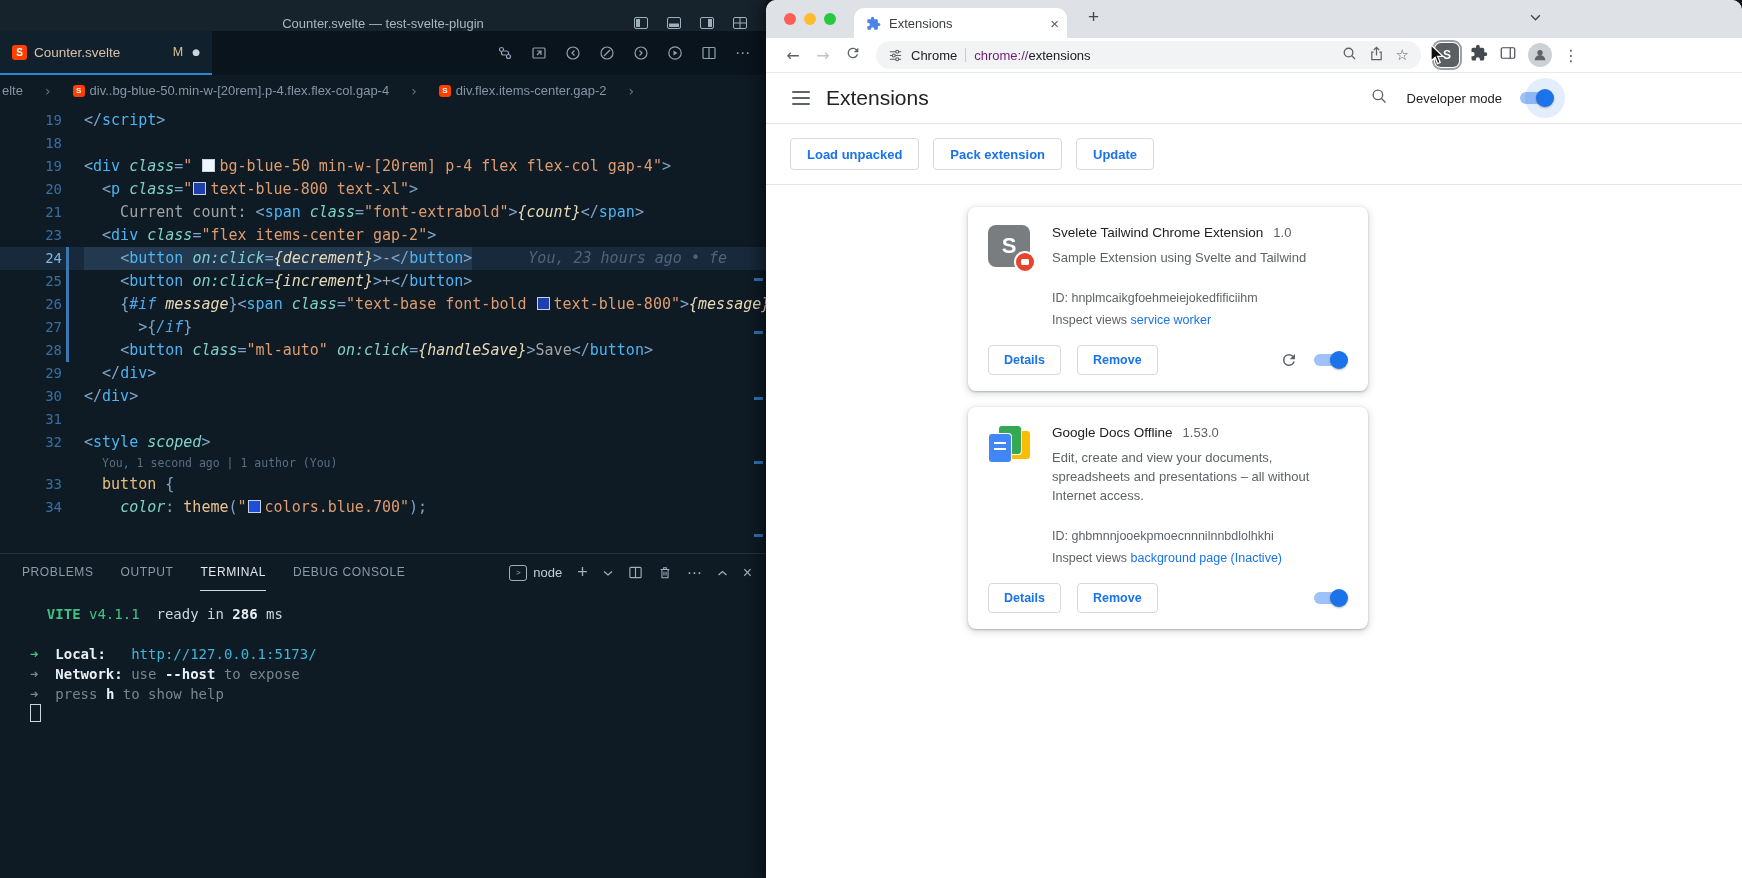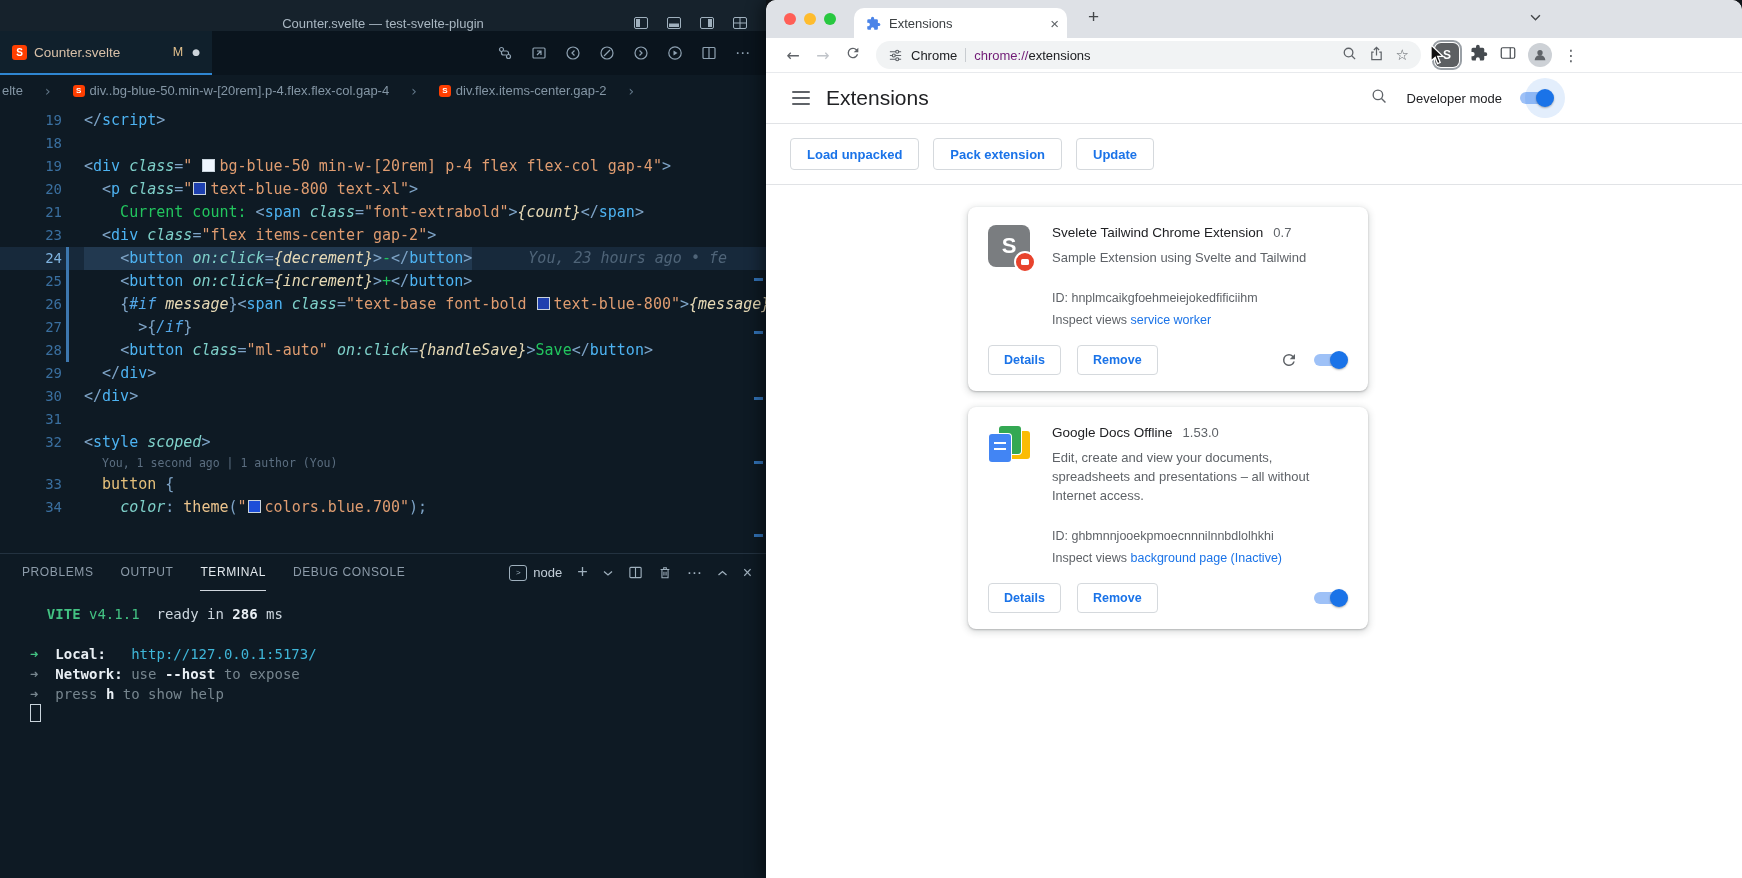--- a/index.html
+++ b/index.html
@@ -37,21 +37,21 @@
   .cline.active .lnum{color:#7fb3e0}
   .cline.active .lcode{background:#223950}
   .cline.mod::before{content:"";position:absolute;left:66px;top:0;bottom:0;width:3px;background:#3d77ae}
   .lens-text{margin-left:102px;font-size:11.5px;color:#5b6e80}
   .tk-p{color:#7ea4c7}
   .tk-tag{color:#4db3f2}
   .tk-attr{color:#7fd1ca;font-style:italic}
   .tk-str{color:#df9c70}
   .tk-expr{color:#e7dab6;font-style:italic}
   .tk-kw{color:#53a7e8;font-style:italic}
-  .tk-txt{color:#22c55e}
+  .tk-txt{color:#a3a3a3}
   .tk-prop{color:#7fd1ca;font-style:italic}
   .tk-fn{color:#ecc48d}
   .tk-sel{color:#e5c07b}
   .tk-blame{color:#4f6478;font-style:italic;margin-left:56px}
   .tk-sq{display:inline-block;width:11px;height:11px;border:1px solid #c8d3dc;margin:0 4px 0 1px;vertical-align:-1px}
   .ov-mark{position:absolute;right:3px;width:9px;height:3px;background:#3273b8}
 
   .vsc-panel{flex:0 0 324px;border-top:1px solid #233240;display:flex;flex-direction:column;background:#0e1a24}
   .panel-header{flex:0 0 37px;display:flex;align-items:center;padding-left:22px}
   .panel-tab{font-size:12px;letter-spacing:.6px;color:#8c9ba9;margin-right:27px;height:37px;line-height:37px}
@@ -404,21 +404,21 @@
     <div class="divider"></div>
     <div class="cards" id="ext-cards">
         <div class="card">
           <div class="card-main">
             <div class="ext-icon-wrap">
               <div class="icon-s">S<span class="icon-badge">
                   <span class="badge-inner"></span>
                 </span></div>
             </div>
             <div class="ext-body">
-              <div class="ext-name-row"><span>Svelete Tailwind Chrome Extension</span><span class="ext-ver">0.7</span></div>
+              <div class="ext-name-row"><span>Svelete Tailwind Chrome Extension</span><span class="ext-ver">1.0</span></div>
               <div class="ext-desc">Sample Extension using Svelte and Tailwind</div>
               <div class="ext-id">ID: hnplmcaikgfoehmeiejokedfificiihm</div>
               <div class="ext-inspect">In​spect views <a class="ext-link">service worker</a></div>
             </div>
           </div>
           <div class="card-footer">
             <button class="cbtn">Details</button>
             <button class="cbtn">Remove</button>
             <span class="flex-sp"></span>
             <span class="card-reload">

